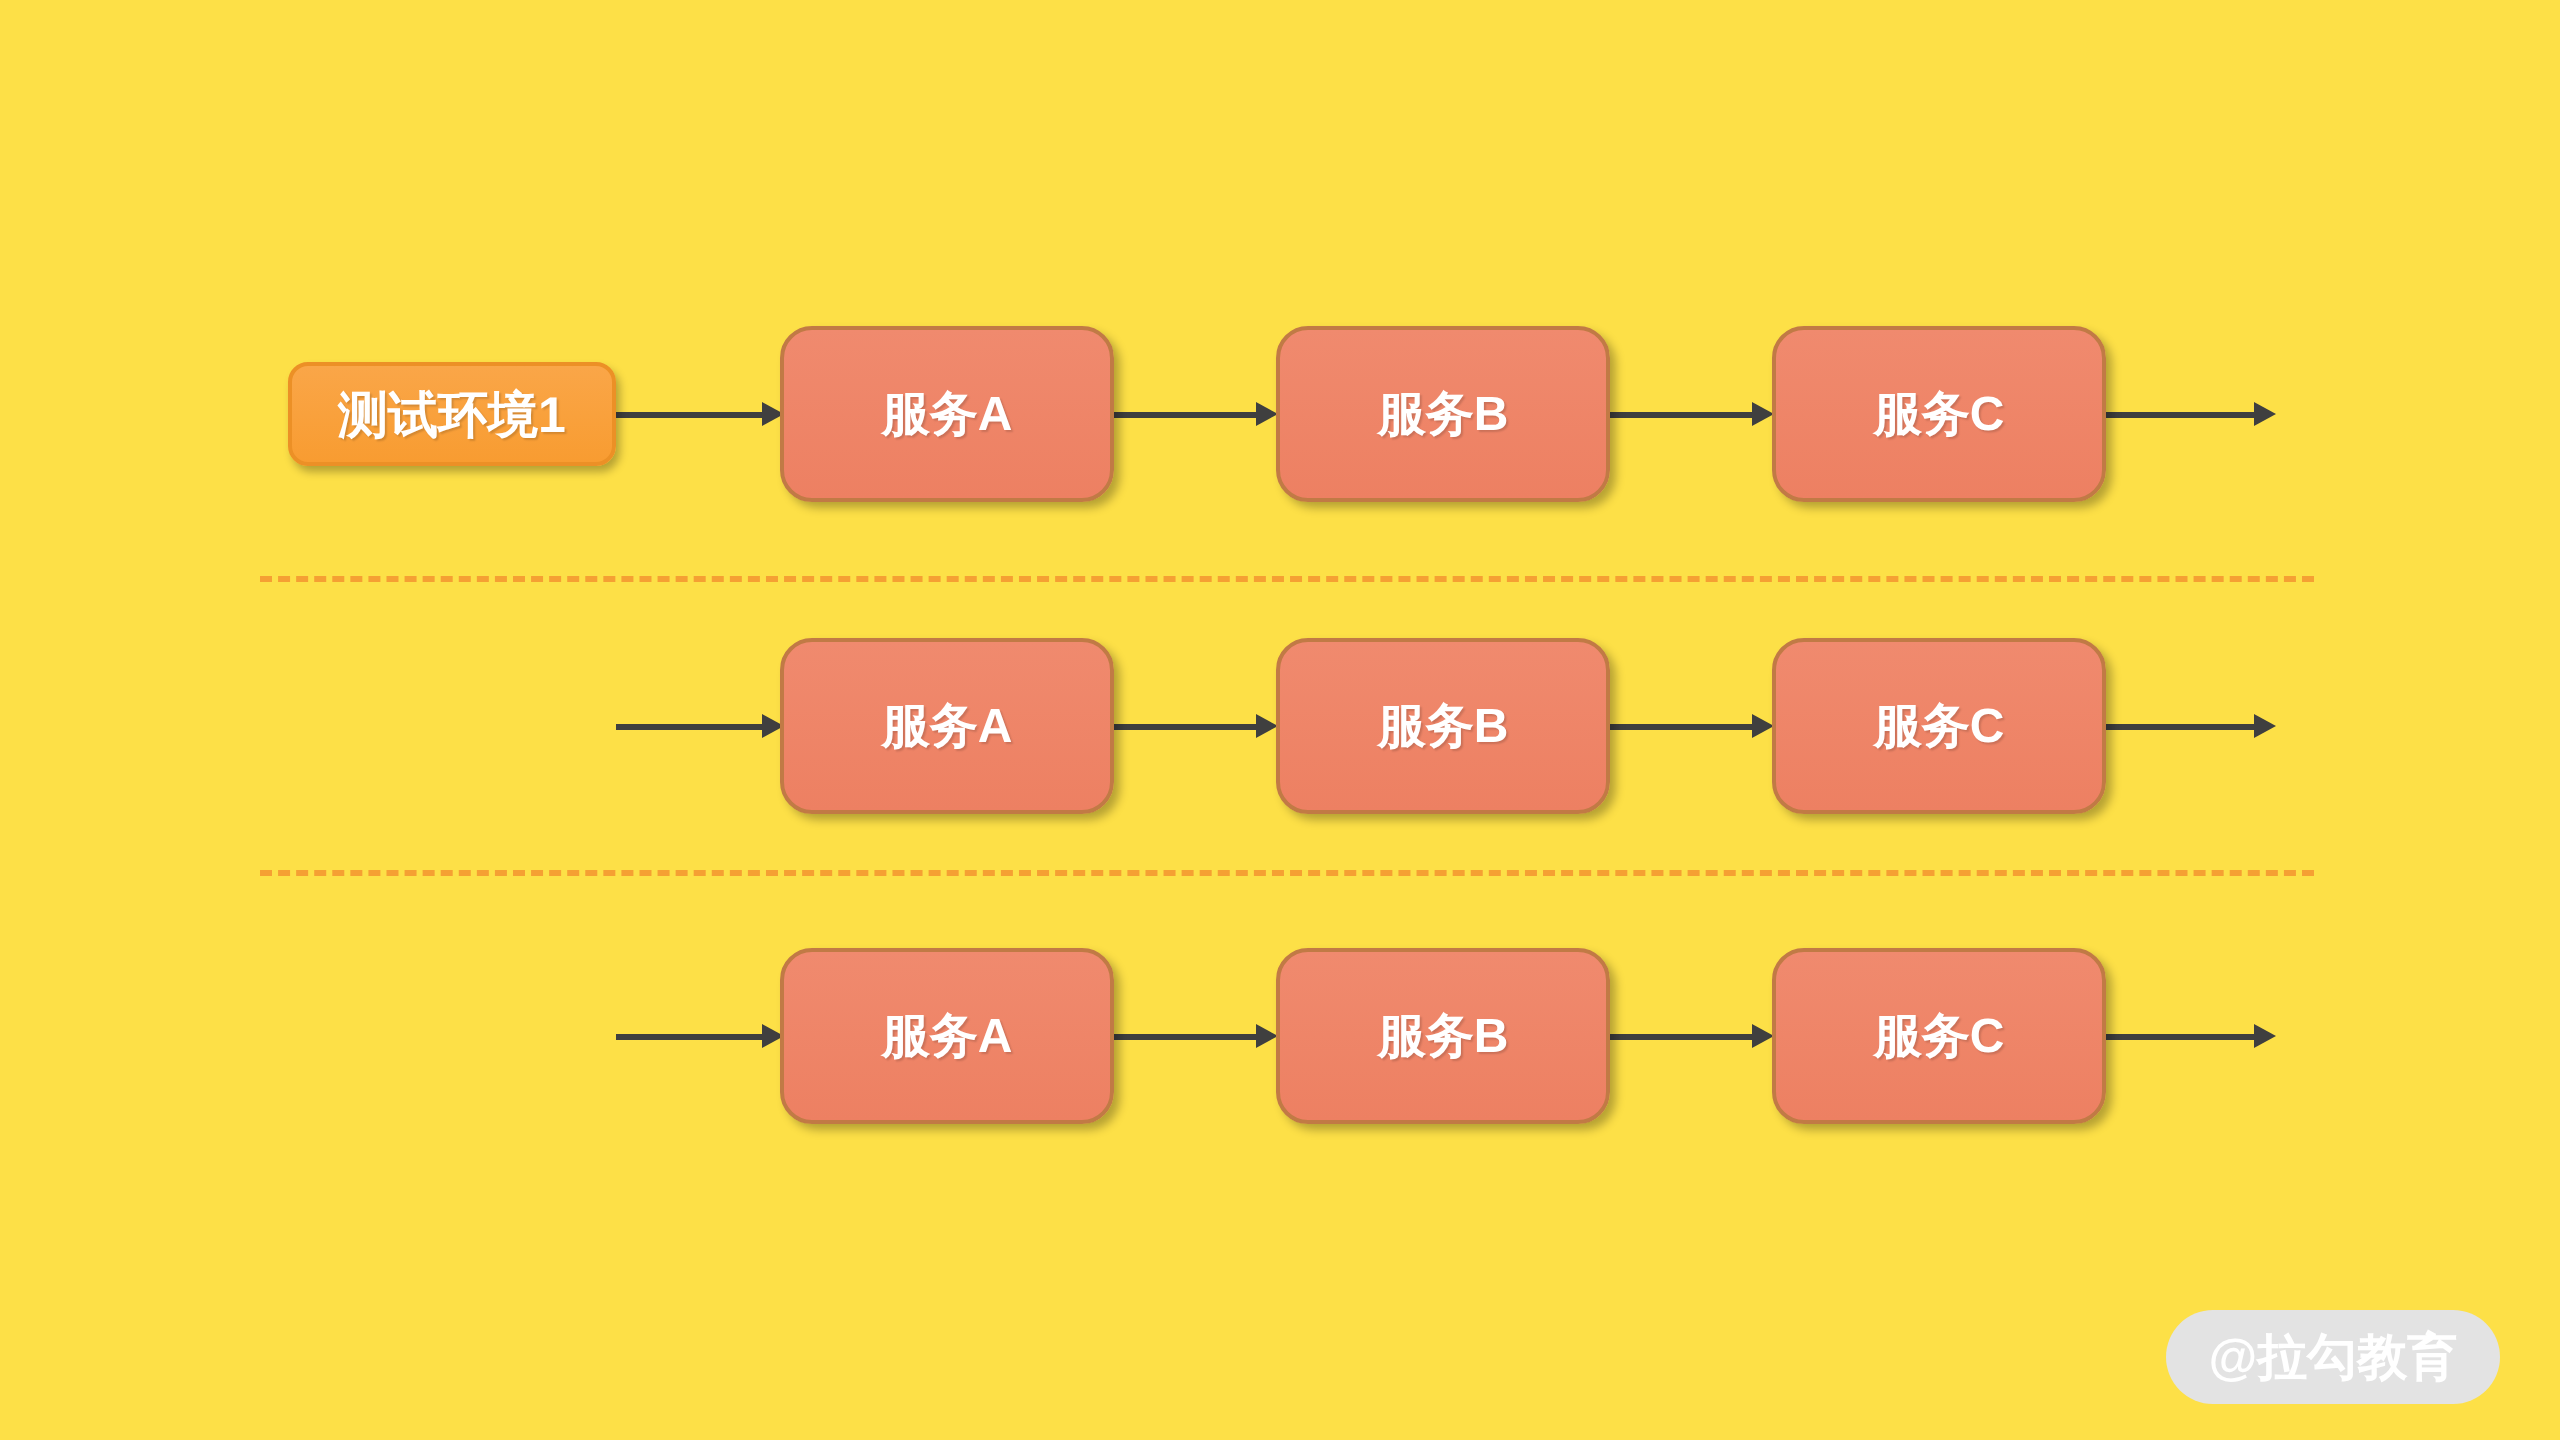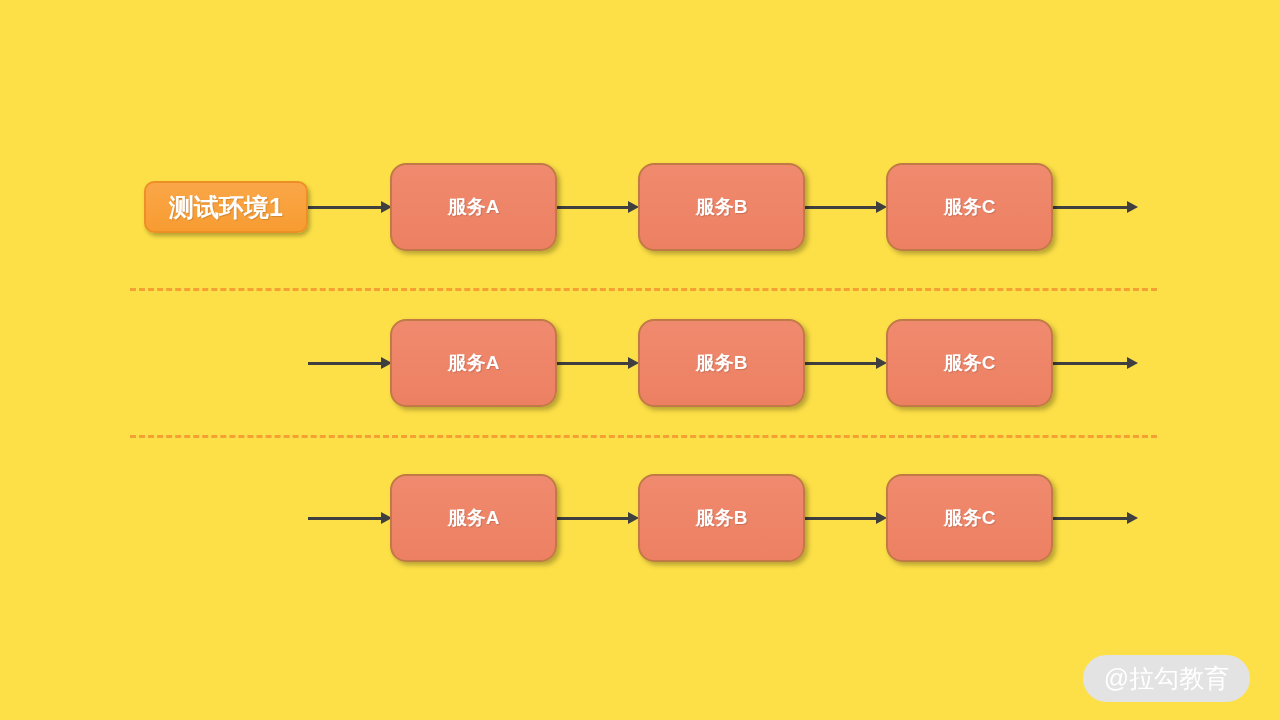--- a/index.html
+++ b/index.html
@@ -34,21 +34,21 @@
     border-radius: 10px;
     font-size: 25px;
     box-shadow: 2px 3px 4px rgba(0,0,0,0.28);
   }
   .service-box {
     width: 167px;
     height: 88px;
     background: linear-gradient(180deg, #f08a6e 0%, #ed8062 100%);
     border: 2px solid #c17a45;
     border-radius: 16px;
-    font-size: 19px;
+    font-size: 24px;
     box-shadow: 3px 3px 5px rgba(0,0,0,0.28);
   }
   .arrow {
     position: absolute;
     height: 3px;
     background: #3f3f3f;
   }
   .arrow::after {
     content: "";
     position: absolute;
@@ -73,21 +73,21 @@
     top: 655px;
     width: 167px;
     height: 47px;
     background: #e3e3e3;
     border-radius: 24px;
     display: flex;
     align-items: center;
     justify-content: center;
     color: #ffffff;
     font-size: 25px;
-    font-weight: normal;
+    font-weight: bold;
   }
 </style>
 </head>
 <body>
 
 <div id="canvas">
 
   <div class="arrow" style="left:308px; top:206px; width:74px;"></div>
   <div class="arrow" style="left:557px; top:206px; width:72px;"></div>
   <div class="arrow" style="left:805px; top:206px; width:72px;"></div>

